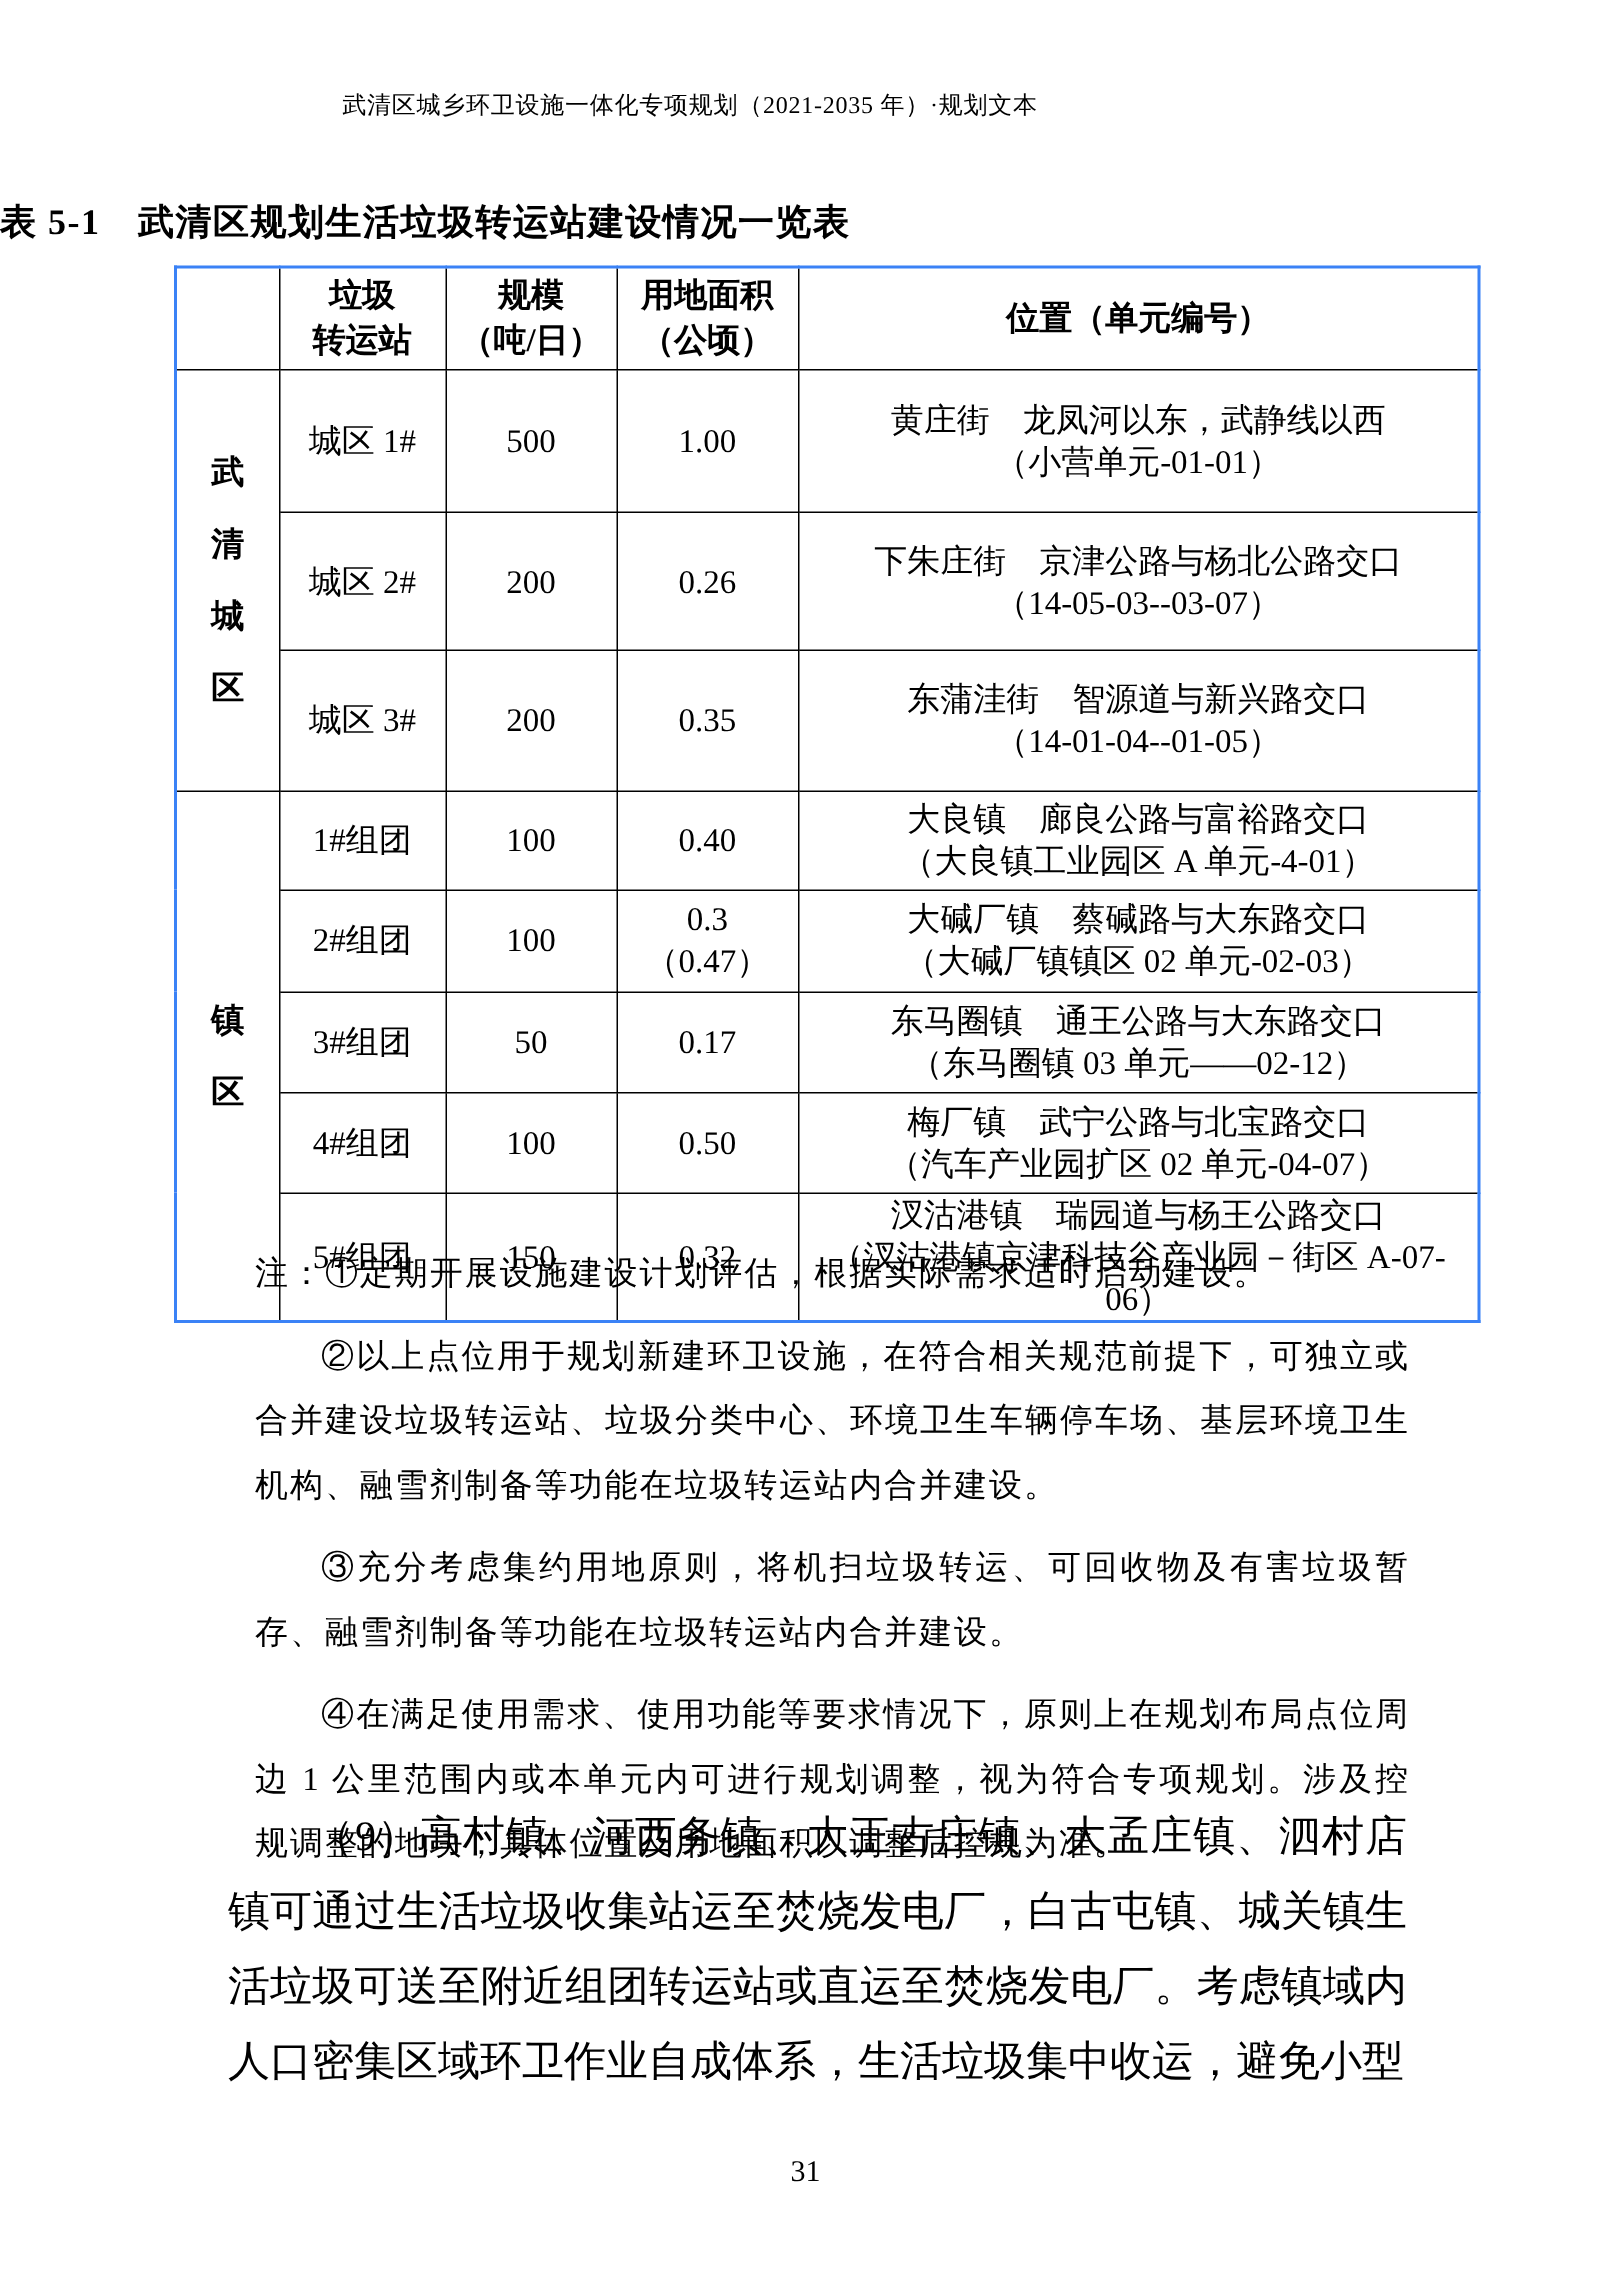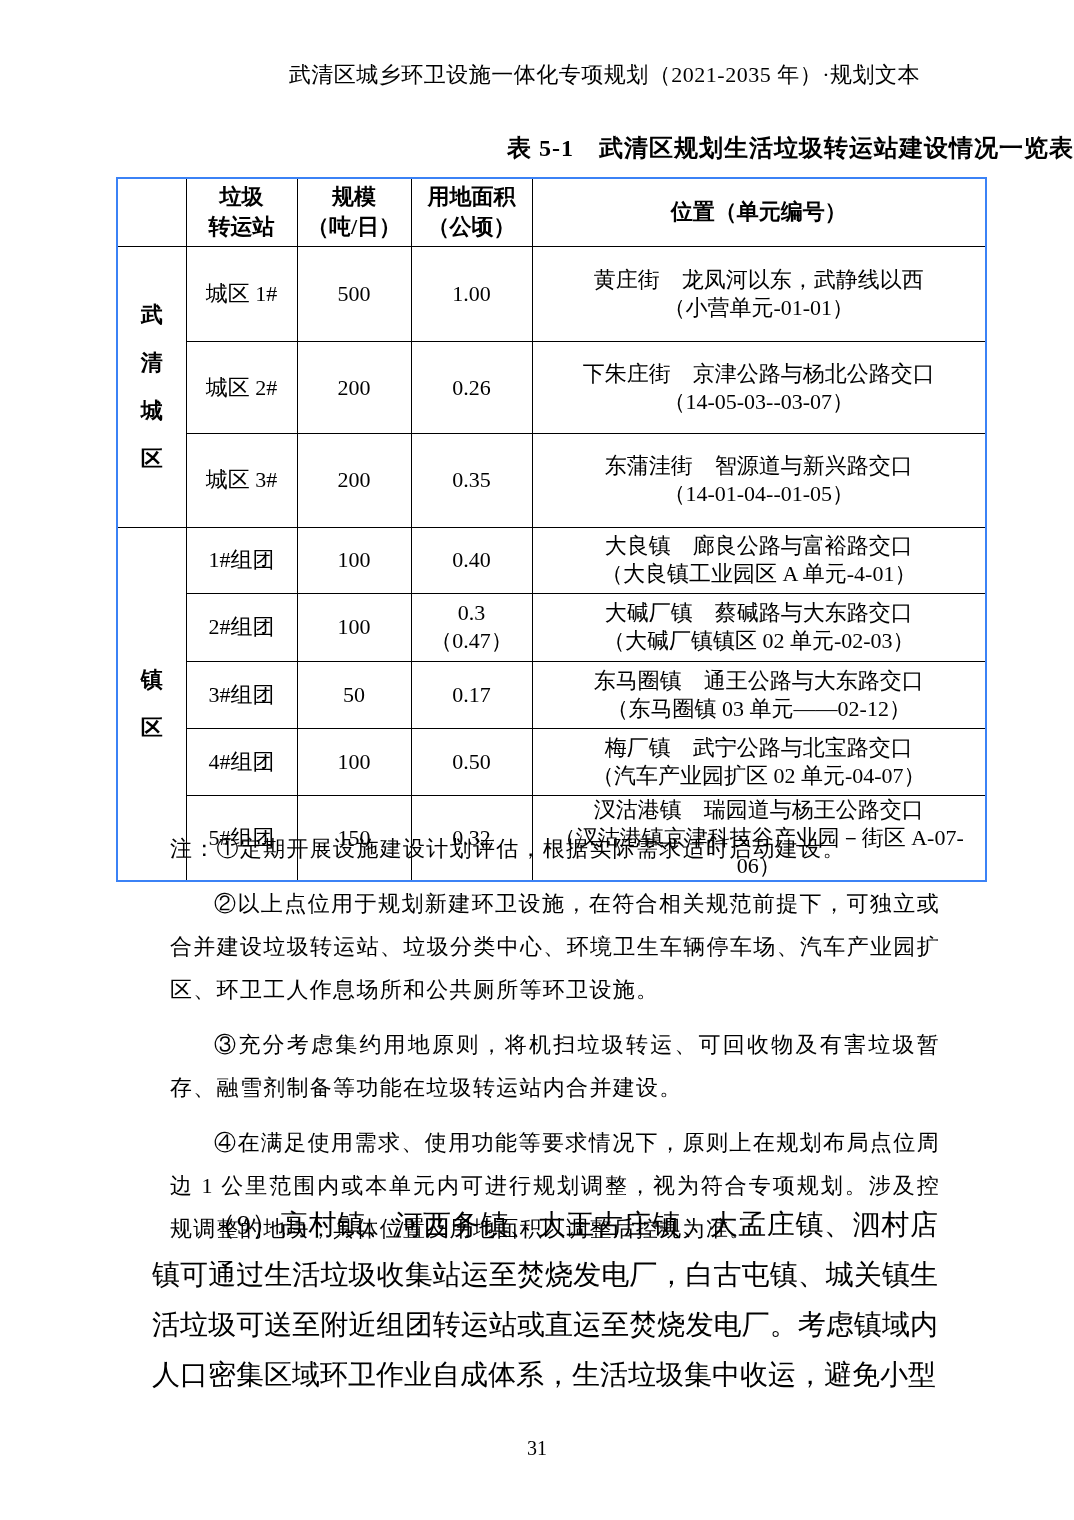--- a/index.html
+++ b/index.html
@@ -6,26 +6,26 @@
   .page{
     position:relative;
     width:1074px;height:1520px;
     background:#ffffff;
     font-family:"Liberation Serif","DejaVu Serif",serif;
     color:#000;
     overflow:hidden;
   }
   .page-header{
     position:absolute;top:60px;left:0;width:920px;
-    text-align:right;
-    font-size:22px;letter-spacing:0.5px;
+    text-align:center;
+    font-size:16px;letter-spacing:0.5px;
   }
   .table-title{
     position:absolute;top:132px;left:0;width:1074px;
-    text-align:right;font-weight:bold;font-size:24px;
+    text-align:left;font-weight:bold;font-size:24px;
     letter-spacing:1px;
   }
   table.station-table{
     position:absolute;top:177px;left:116px;
     width:869px;border-collapse:collapse;table-layout:fixed;
     border:2px solid #3b82f6;
     font-size:22px;
   }
   .station-table th,.station-table td{
     border:1px solid #000;
@@ -156,21 +156,21 @@
         <td>0.32</td>
         <td>汊沽港镇　瑞园道与杨王公路交口
 （汊沽港镇京津科技谷产业园－街区 A-07-
 06）</td>
       </tr>
     </tbody>
   </table>
 
   <div class="notes">
     <p>注：①定期开展设施建设计划评估，根据实际需求适时启动建设。</p>
-    <p class="indented">②以上点位用于规划新建环卫设施，在符合相关规范前提下，可独立或合并建设垃圾转运站、垃圾分类中心、环境卫生车辆停车场、汽车产业园扩区、环卫工人作息场所和公共厕所等环卫设施。</p>
+    <p class="indented">②以上点位用于规划新建环卫设施，在符合相关规范前提下，可独立或合并建设垃圾转运站、垃圾分类中心、环境卫生车辆停车场、基层环境卫生机构、融雪剂制备等功能在垃圾转运站内合并建设。</p>
     <p class="indented">③充分考虑集约用地原则，将机扫垃圾转运、可回收物及有害垃圾暂存、融雪剂制备等功能在垃圾转运站内合并建设。</p>
     <p class="indented">④在满足使用需求、使用功能等要求情况下，原则上在规划布局点位周边 1 公里范围内或本单元内可进行规划调整，视为符合专项规划。涉及控规调整的地块，具体位置及用地面积以调整后控规为准。</p>
   </div>
 
   <p class="body-para">（9）高村镇、河西务镇、大王古庄镇、大孟庄镇、泗村店镇可通过生活垃圾收集站运至焚烧发电厂，白古屯镇、城关镇生活垃圾可送至附近组团转运站或直运至焚烧发电厂。考虑镇域内人口密集区域环卫作业自成体系，生活垃圾集中收运，避免小型</p>
 
   <div class="page-number">31</div>
 
 </div>
 

